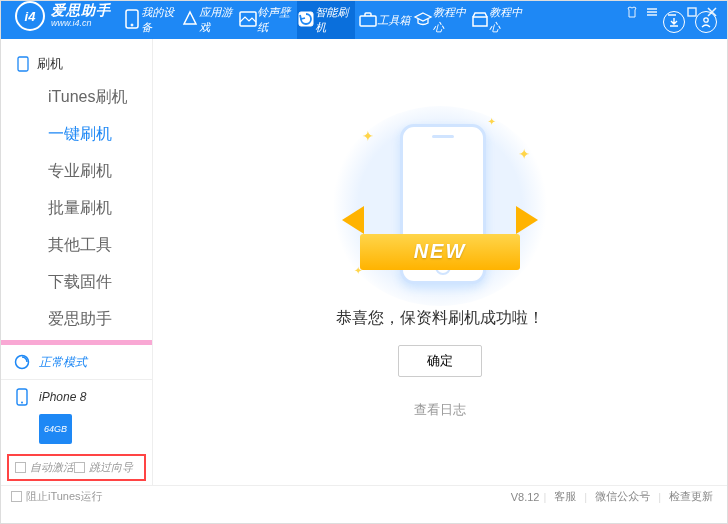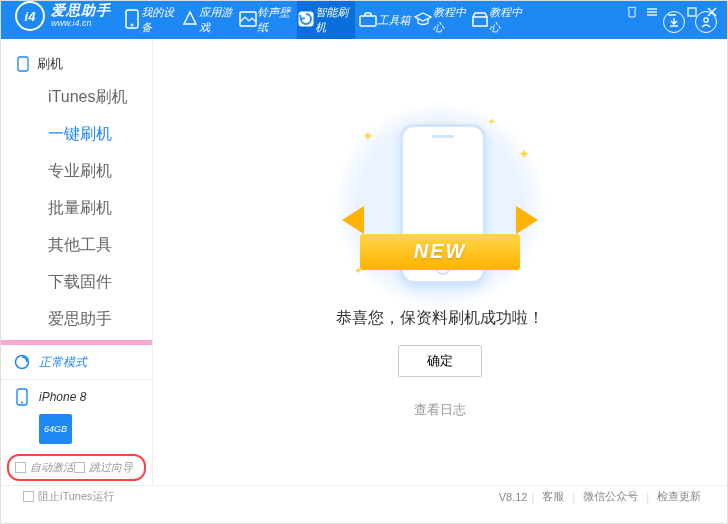--- a/index.html
+++ b/index.html
@@ -28,42 +28,42 @@
   .side-group-header .gicon { width: 16px; height: 16px; margin-right: 6px; display: flex; align-items: center; justify-content: center; }
   .side-item { padding: 8px 14px 8px 47px; color: #666; font-size: 16px; cursor: pointer; }
   .side-item.active { color: #1e88f5; }
   .side-bottom { border-top: 5px solid #f9a8d4; font-style: italic; }
   .mode-row, .device-row { display: flex; align-items: center; padding: 8px 12px; gap: 8px; }
   .mode-row { border-bottom: 1px solid #eee; }
   .mode-icon, .device-icon { width: 18px; height: 18px; display: flex; align-items: center; justify-content: center; }
   .mode-row span { color: #1e88f5; font-size: 12px; }
   .device-row .dname { flex: 1; color: #333; font-weight: 500; }
   .cap-badge { background: #1e88f5; color: #fff; font-size: 9px; padding: 10px 5px; border-radius: 2px; display: inline-block; }
-  .checkbox-row { padding: 6px 10px; display: flex; align-items: flex-end; gap: 0; border-radius: 12px; }
+  .checkbox-row { padding: 6px 10px; display: flex; align-items: flex-end; gap: 0; }
   .checkbox-highlight { border: 2px solid #f44; margin: 2px 6px 4px 6px; padding: 4px 6px; }
   .chk { display: flex; align-items: center; gap: 4px; color: #999; font-size: 11px; cursor: pointer; }
   .chk-box { width: 11px; height: 11px; border: 1px solid #bbb; background: #fff; }
 
   .main { flex: 1; display: flex; flex-direction: column; align-items: center; justify-content: center; position: relative; }
   .illus { width: 220px; height: 200px; position: relative; }
   .glow { position: absolute; inset: 0; border-radius: 50%; background: radial-gradient(circle, #eaf3ff 0%, #eaf3ff 55%, rgba(234,243,255,0) 72%); }
   .phone { position: absolute; left: 70px; top: 18px; width: 86px; height: 160px; background: #fff; border: 3px solid #d0e4ff; border-radius: 14px; box-shadow: 0 4px 10px rgba(30,136,245,.15); }
   .phone::before { content: ""; position: absolute; top: 8px; left: 50%; transform: translateX(-50%); width: 22px; height: 3px; background: #d0e4ff; border-radius: 2px; }
   .phone::after { content: ""; position: absolute; bottom: 6px; left: 50%; transform: translateX(-50%); width: 12px; height: 12px; border: 2px solid #d0e4ff; border-radius: 50%; }
   .ribbon { position: absolute; top: 90px; left: 10px; right: 10px; height: 48px; }
   .ribbon-body { position: absolute; left: 20px; right: 20px; top: 6px; height: 36px; background: linear-gradient(#ffd54a,#ffb300); border-radius: 3px; display: flex; align-items: center; justify-content: center; color: #fff; font-weight: bold; font-size: 20px; letter-spacing: 2px; font-style: italic; text-shadow: 0 1px 2px rgba(0,0,0,.2); margin-top: 32px; }
   .ribbon-tail { position: absolute; width: 0; height: 0; top: 10px; }
   .ribbon-tail.left { left: 2px; border-top: 14px solid transparent; border-bottom: 14px solid transparent; border-right: 22px solid #ffb300; }
   .ribbon-tail.right { right: 2px; border-top: 14px solid transparent; border-bottom: 14px solid transparent; border-left: 22px solid #ffb300; }
   .spark { position: absolute; color: #ffd54a; font-size: 14px; }
   .success-text { margin-top: 2px; font-size: 16px; color: #333; }
   .ok-btn { margin-top: 16px; border: 1px solid #ccc; background: #fff; padding: 6px 28px; font-size: 13px; cursor: pointer; border-radius: 2px; }
   .log-link { margin-top: 24px; color: #999; font-size: 13px; cursor: pointer; }
 
-  .footer { height: 22px; border-top: 1px solid #eee; display: flex; align-items: center; padding: 0 22px; font-size: 11px; color: #888; }
+  .footer { height: 22px; border-top: 1px solid #eee; display: flex; align-items: center; padding: 0 10px; font-size: 11px; color: #888; }
   .footer .spacer { flex: 1; }
   .footer .flink { margin: 16px 4px; cursor: pointer; }
   .footer .sep { color: #ddd; margin: 0 4px; }
 </style>
 </head>
 <body>
 
 <div class="header">
   <div class="logo-wrap">
     <div class="logo-circle">i4</div>

